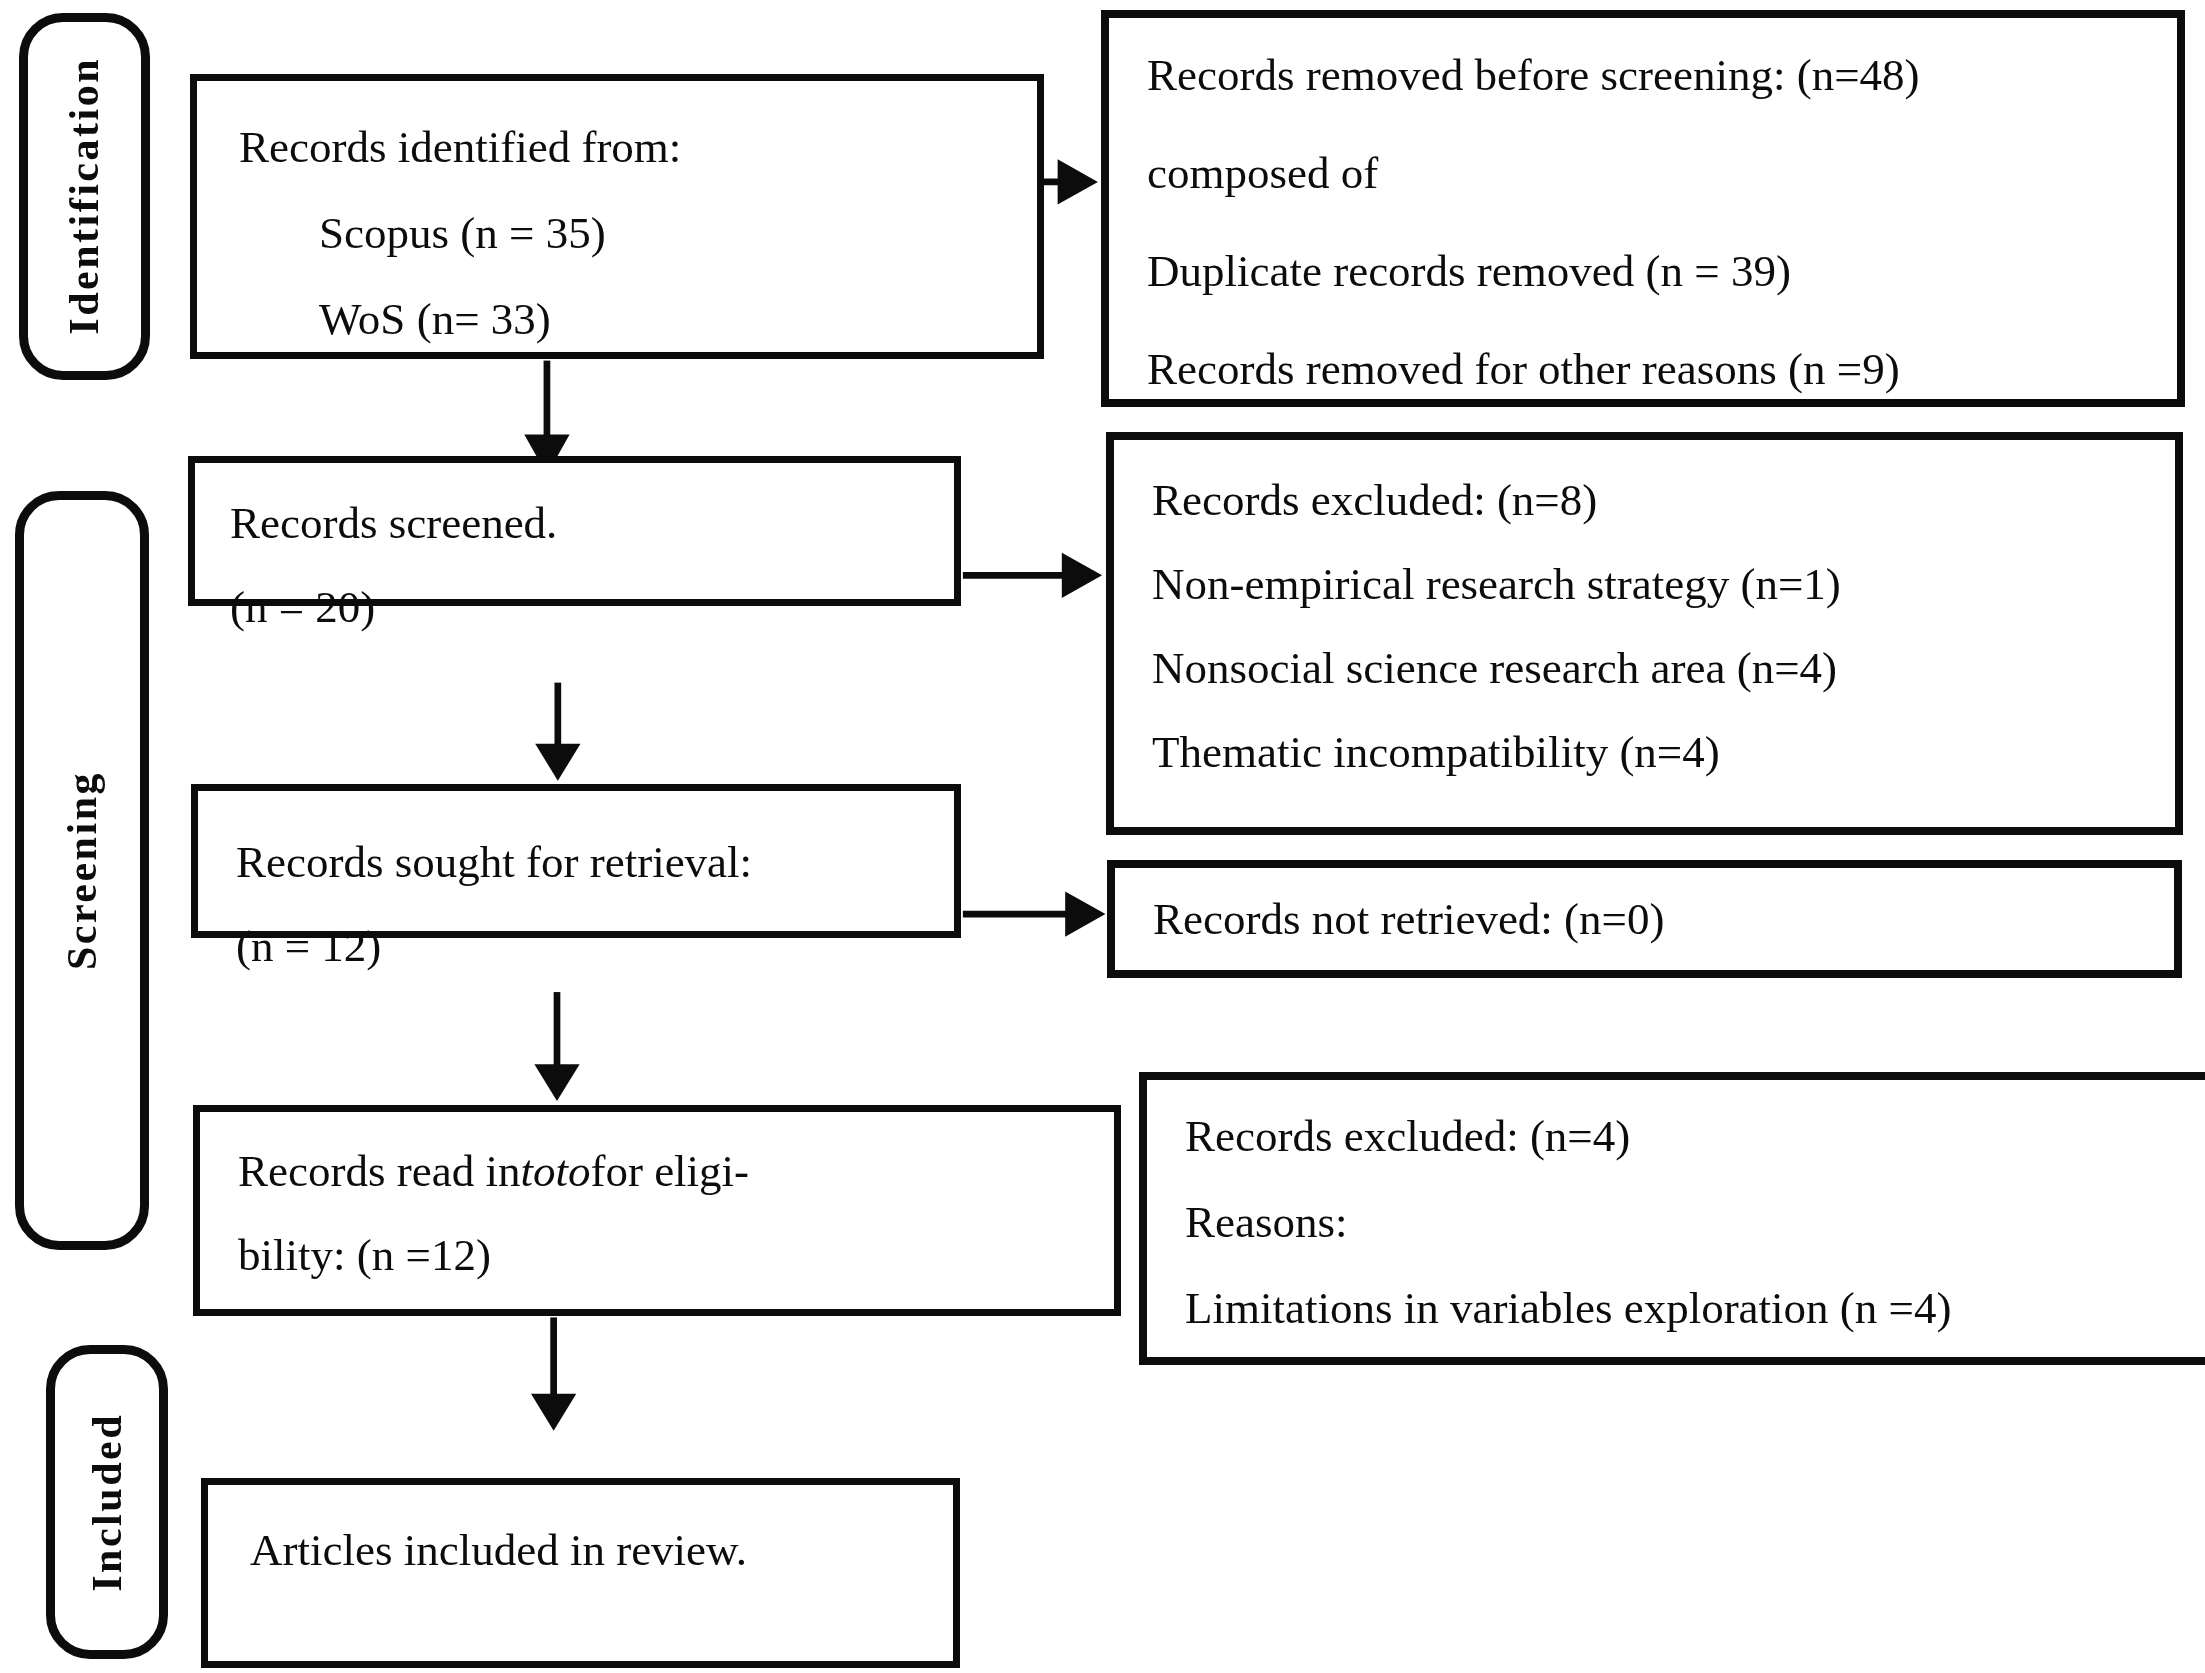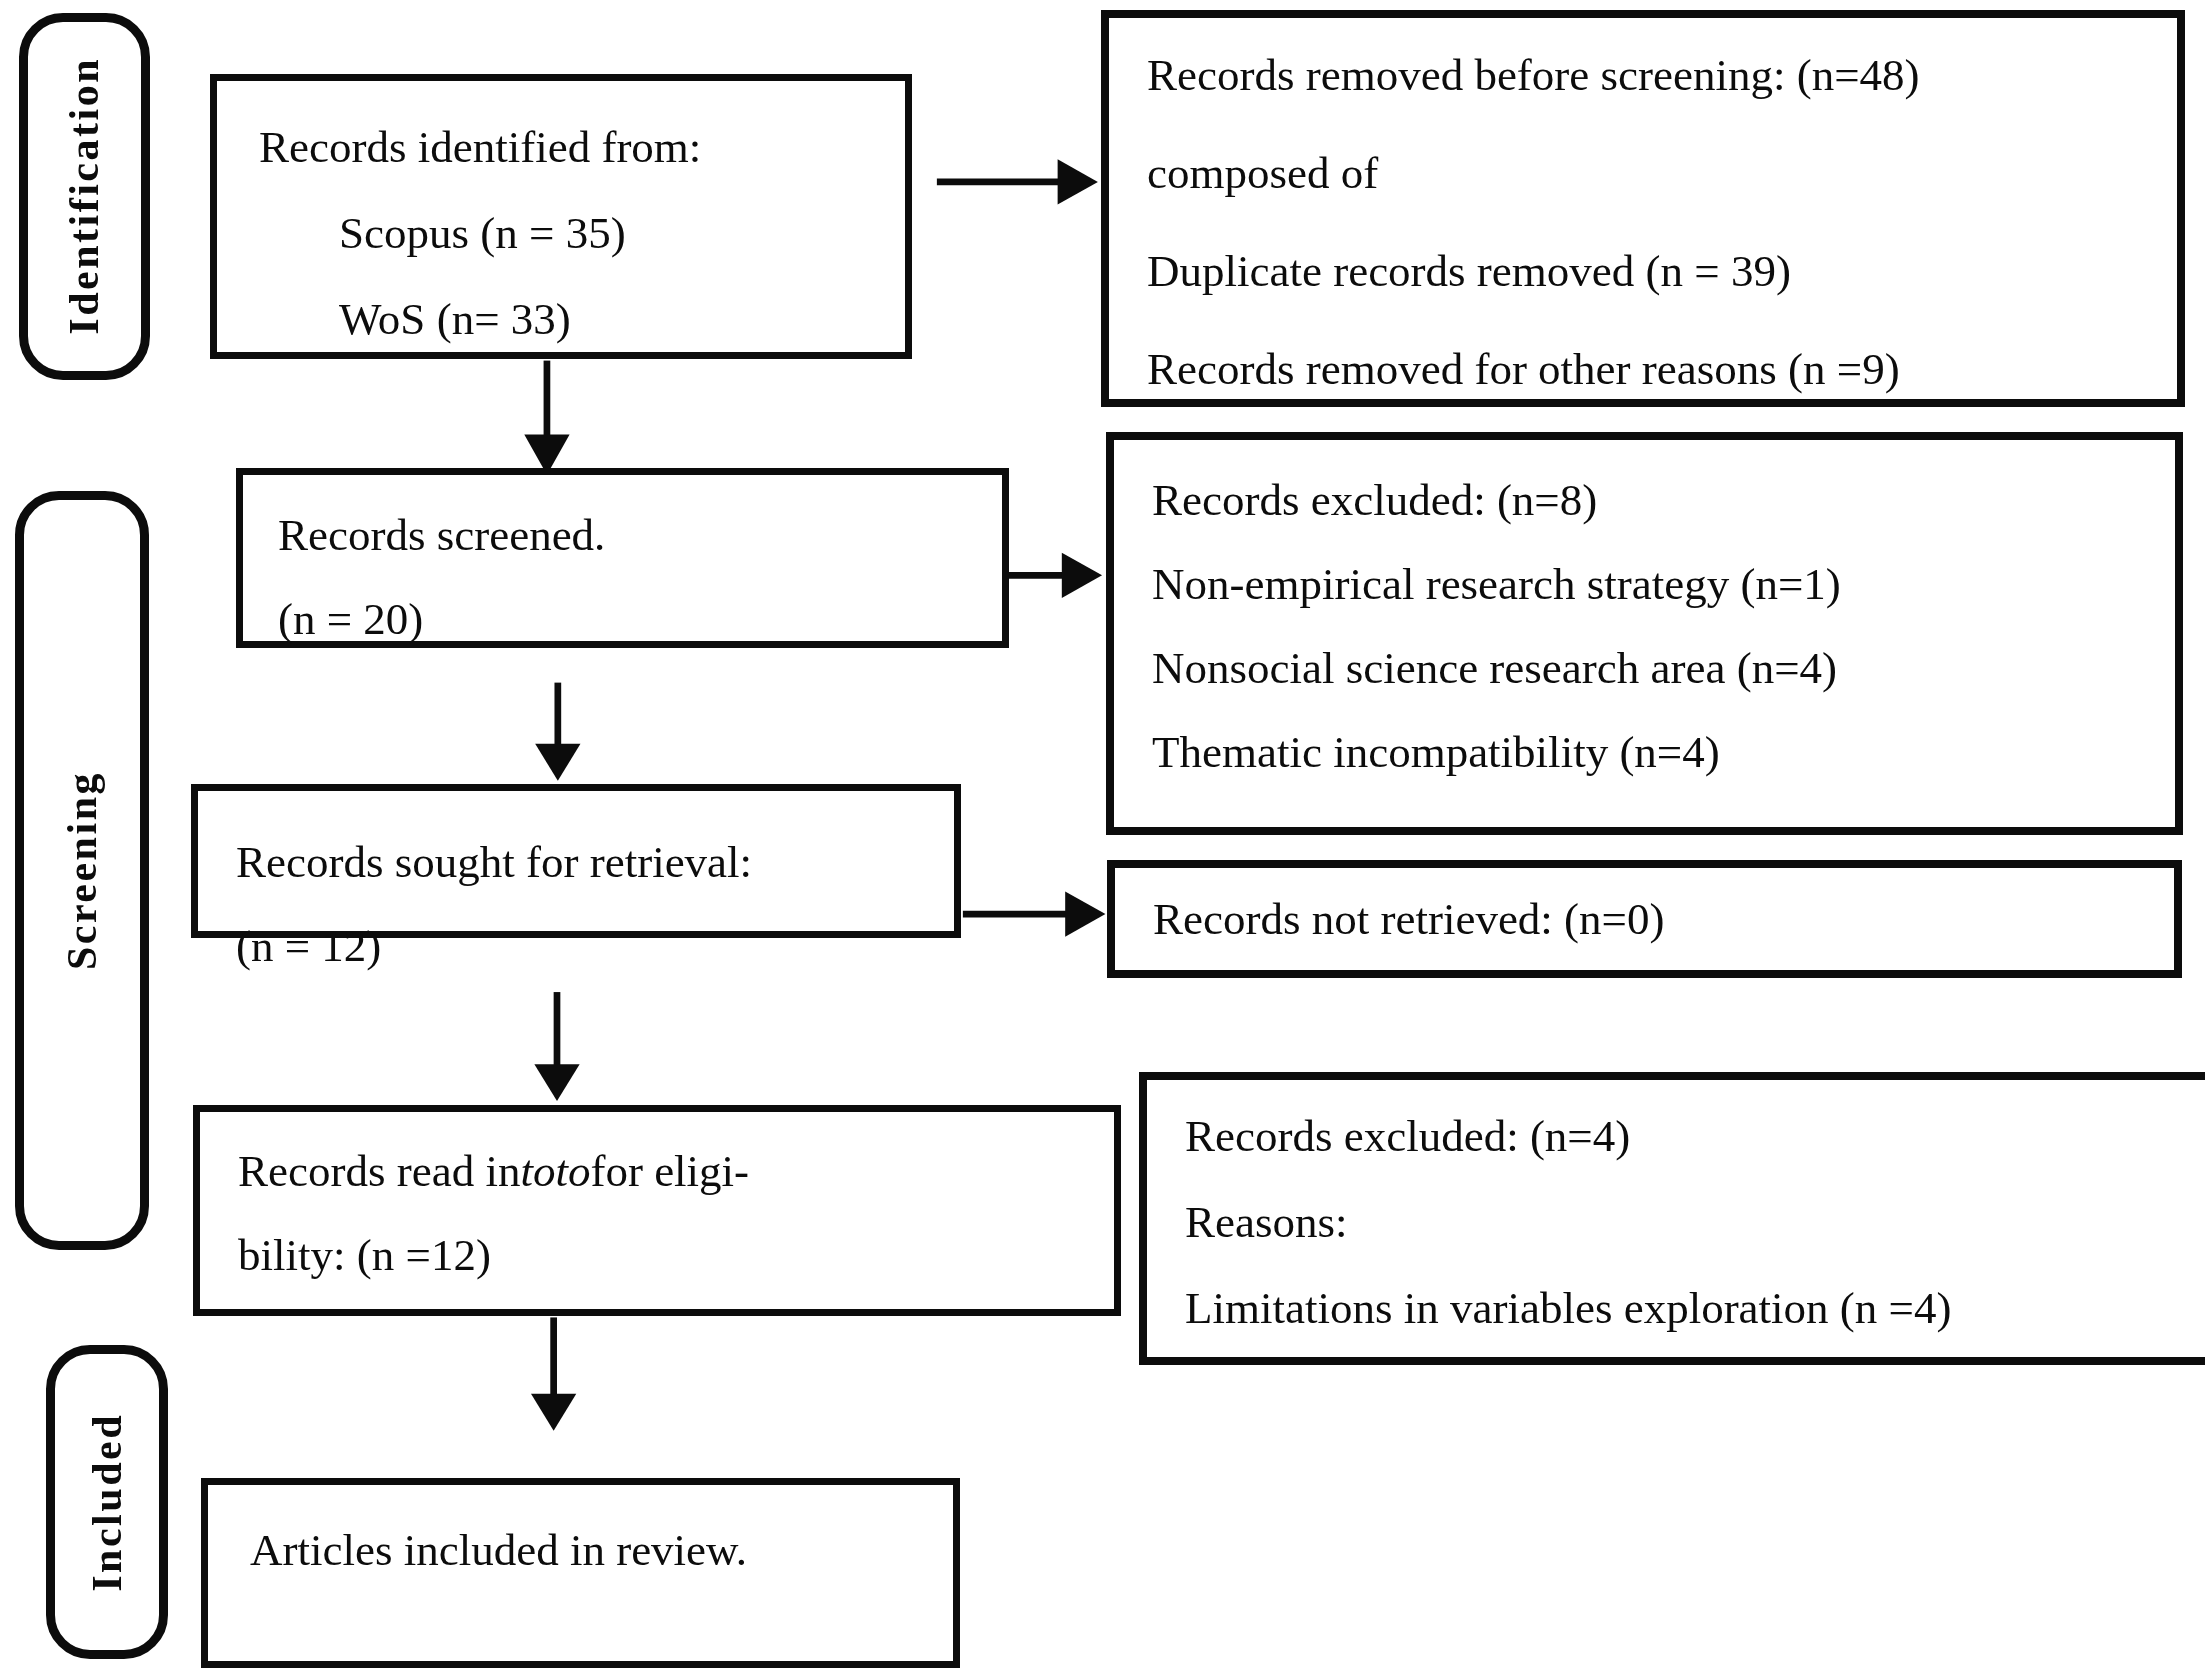--- a/index.html
+++ b/index.html
@@ -45,24 +45,24 @@
   }
   .side{border-width:8.4px;}
   .line{
     height:86px;
     display:flex;align-items:center;
     white-space:nowrap;
   }
   .indent{padding-left:80px;}
   em{font-style:italic;}
 
-  .b-identified{left:190px;top:74px;width:702px;height:285px;padding:23.5px 12.6px 0 42px;margin-left:20px;}
+  .b-identified{left:190px;top:74px;width:854px;height:285px;padding:23.5px 12.6px 0 42px;}
   .b-identified .line{height:86px;}
 
-  .b-screened{left:188px;top:468px;width:773px;height:180px;padding:18.5px 12.6px 0 35px;margin-left:48px;}
+  .b-screened{left:188px;top:456px;width:773px;height:150px;padding:18.5px 12.6px 0 35px;}
   .b-screened .line{height:84px;}
 
   .b-sought{left:191px;top:784px;width:770px;height:154px;padding:29px 12.6px 0 38px;}
   .b-sought .line{height:84px;}
 
   .b-eligibility{left:193px;top:1105px;width:928px;height:211px;padding:17px 12.6px 0 38px;}
   .b-eligibility .line{height:84px;}
 
   .b-included{left:201px;top:1434px;width:759px;height:190px;padding:22px 12.6px 0 42px;margin-top:44px;}
   .b-included .line{height:86px;}

